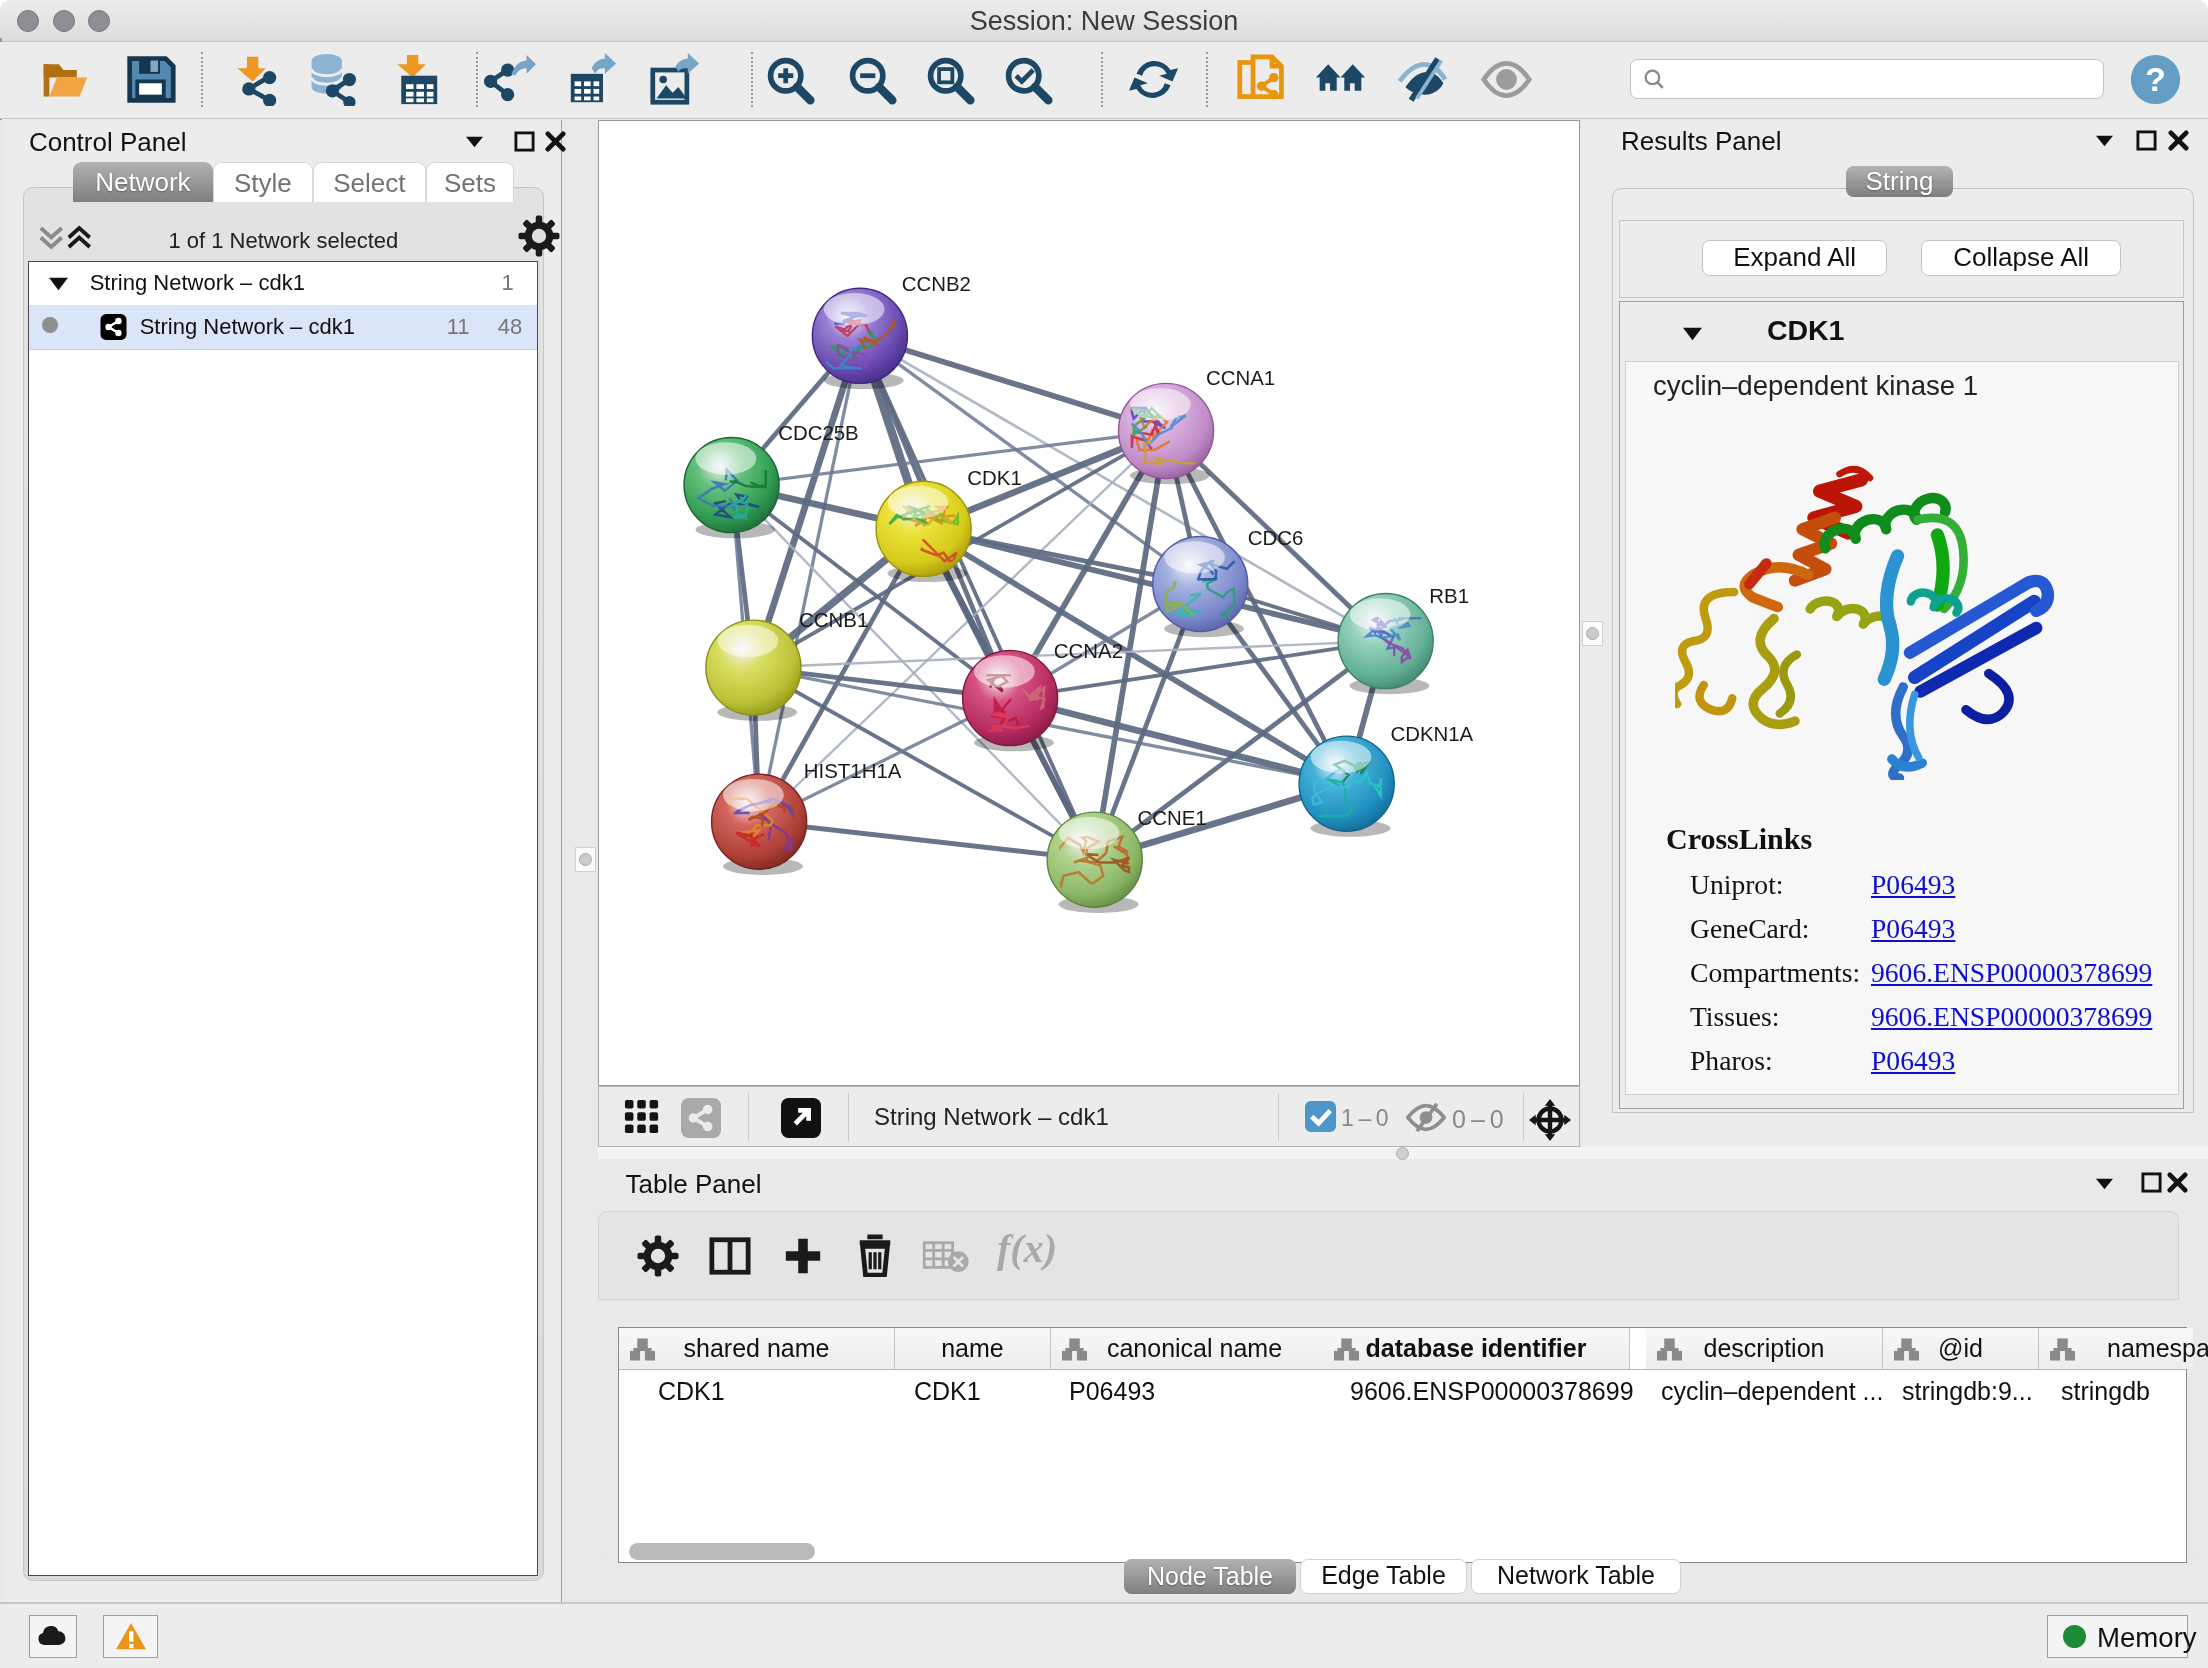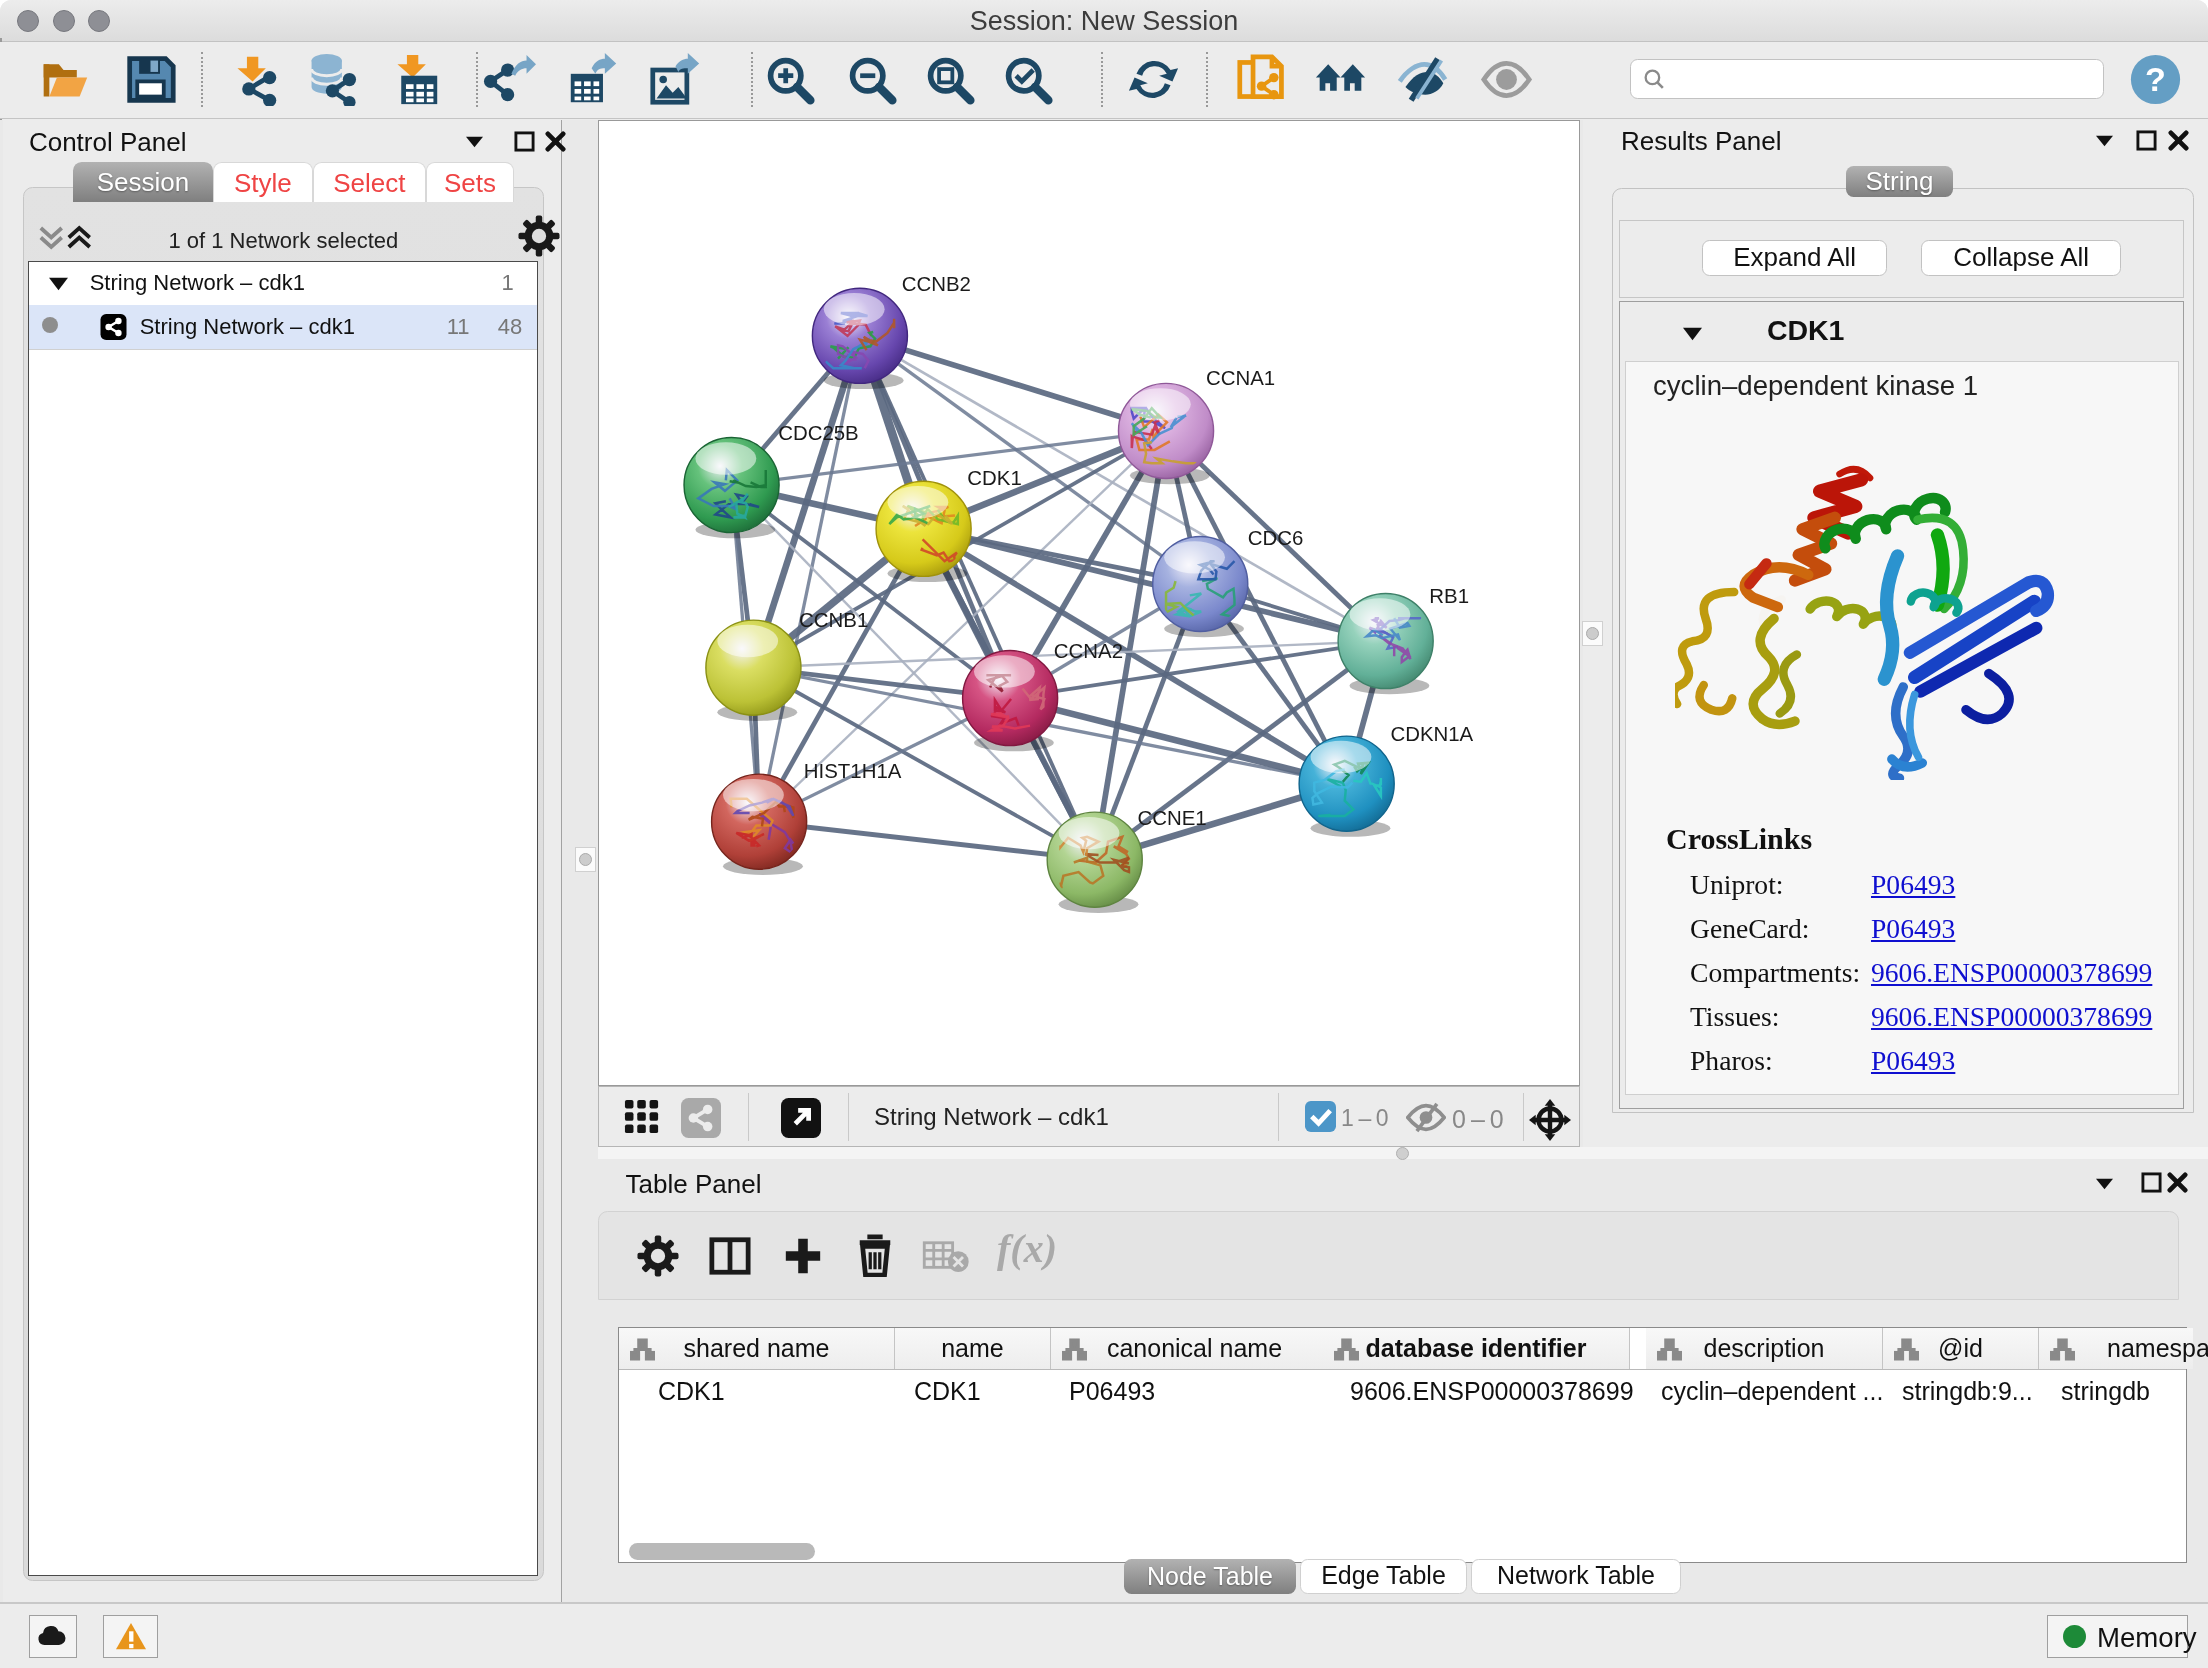--- a/index.html
+++ b/index.html
@@ -13,21 +13,21 @@
   
   #toolbar{left:0;top:42px;width:2208px;height:76px;background:#ececec;border-bottom:1.9px solid #c4c4c4;}
   .tbi{position:absolute;top:10.5px;width:53px;height:53px;}
   .tbsep{position:absolute;top:9.5px;width:0px;height:55px;border-left:2.9px dotted #999;}
   #searchbox{position:absolute;left:1630px;top:17px;width:474px;height:40px;background:#fff;border:1.9px solid #c2c2c2;border-radius:7.6px;box-sizing:border-box;}
   
   #main{left:0;top:120px;width:2208px;height:1482px;background:#e9e9e9;}
   
   #cpanel{position:absolute;left:2.9px;top:0px;width:558px;height:1482px;background:#ececec;border-right:1.9px solid #a2a2a2;}
   #cptitle{position:absolute;left:26px;top:6.7px;font-size:26px;color:#111;}
-  .tab{position:absolute;top:42px;height:40px;z-index:3;background:#fff;border-radius:8.6px 8.6px 0 0;text-align:center;font-size:26px;color:#ef4444;line-height:40px;border:1.9px solid #d8d8d8;border-bottom:none;box-sizing:border-box;}
+  .tab{position:absolute;top:42px;height:40px;z-index:3;background:#fff;border-radius:8.6px 8.6px 0 0;text-align:center;font-size:26px;color:#737373;line-height:40px;border:1.9px solid #d8d8d8;border-bottom:none;box-sizing:border-box;}
   .tabsel{background:linear-gradient(#b2b2b2,#7f7f7f);color:#fff;border:none;text-shadow:0 1px 1.9px rgba(0,0,0,.35);}
   #cpbox{position:absolute;left:20px;top:67px;z-index:1;width:519px;height:1392px;background:linear-gradient(#e2e2e2,#dadada);border:1px solid #c6c6c6;border-radius:9.5px;}
   #cphead{position:absolute;left:0;top:0;width:100%;height:73px;}
   #cphead .lbl{position:absolute;left:0;top:40px;width:100%;text-align:center;font-size:22px;color:#222;}
   #cplist{position:absolute;left:3.8px;top:73px;width:510px;height:1315px;background:#fff;border:1.9px solid #4a4a4a;box-sizing:border-box;}
   .trow{position:absolute;left:0;width:100%;height:43px;font-size:22px;color:#111;}
   
   #canvas{position:absolute;left:598px;top:0px;width:982px;height:966px;background:#fff;border:1px solid #999;box-sizing:border-box;}
   #nettb{position:absolute;left:598px;top:966px;width:982px;height:61px;background:#ececec;border:1px solid #b5b5b5;box-sizing:border-box;}
   #netgap{position:absolute;left:598px;top:1027px;width:1610px;height:12.4px;background:#f4f4f4;}
@@ -224,21 +224,21 @@
     <div id="cptitle">Control Panel</div>
     <svg style="position:absolute;left:461px;top:13.3px;width:21px;height:17px;" viewBox="0 0 22 18">
         <path d="M2 4 h18 l-9 11 z" fill="#111"></path>
       </svg>
     <svg style="position:absolute;left:511px;top:10.5px;width:21px;height:21px;" viewBox="0 0 22 22">
         <rect x="2" y="2" width="18" height="18" fill="none" stroke="#111" stroke-width="3"></rect>
       </svg>
     <svg style="position:absolute;left:542px;top:10.5px;width:21px;height:21px;" viewBox="0 0 22 22">
         <path d="M3 3 L19 19 M19 3 L3 19" stroke="#111" stroke-width="5" stroke-linecap="round"></path>
       </svg>
-    <div class="tab tabsel" style="left:70px;width:140px;">Session</div>
+    <div class="tab tabsel" style="left:70px;width:140px;">Network</div>
     <div class="tab" style="left:210px;width:100px;">Style</div>
     <div class="tab" style="left:310px;width:113px;">Select</div>
     <div class="tab" style="left:423px;width:88px;">Sets</div>
     <div id="cpbox">
       <div id="cphead">
         <svg style="position:absolute;left:13.3px;top:36px;width:28.5px;height:27px;" viewBox="0 0 30 28">
             <path d="M4 4 l11 10 11 -10 M4 14 l11 10 11 -10" stroke="#8a8a8a" stroke-width="4" fill="none"></path>
           </svg>
         <svg style="position:absolute;left:41px;top:36px;width:28.5px;height:27px;" viewBox="0 0 30 28">
             <path d="M4 24 l11 -10 11 10 M4 14 l11 -10 11 10" stroke="#1a1a1a" stroke-width="4" fill="none"></path>

